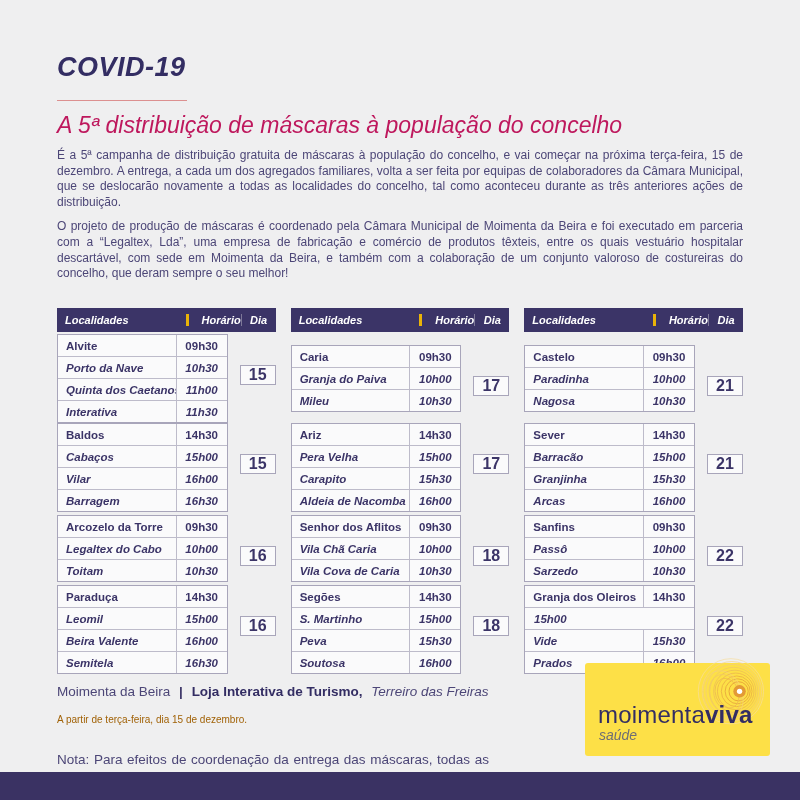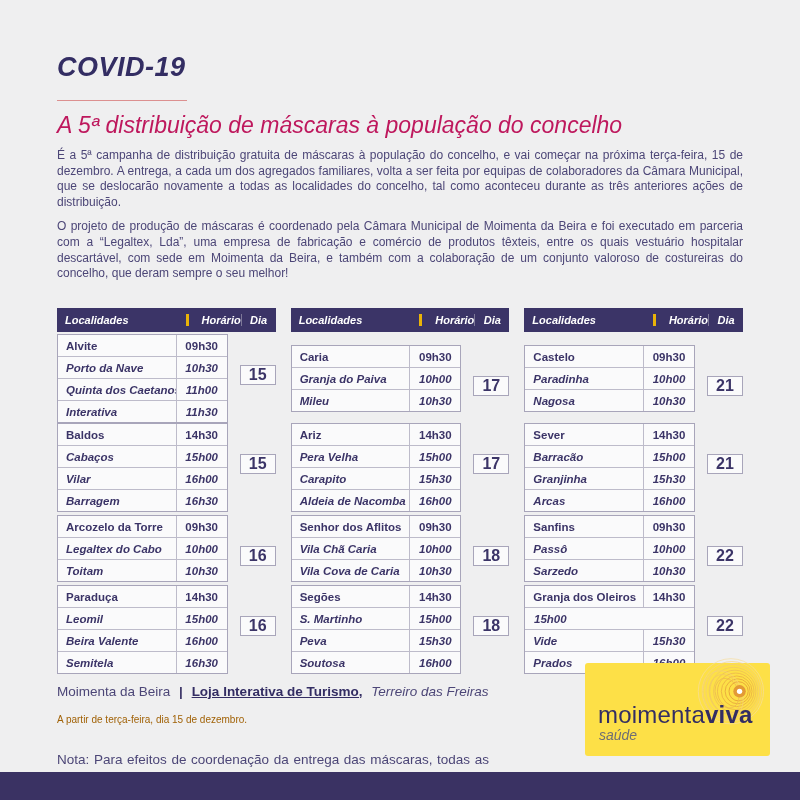--- a/index.html
+++ b/index.html
@@ -49,21 +49,21 @@
   .cell.name { flex:1; padding-left:8px; border-right:1px solid #bdbbca; }
   .cell.time { width:50px; justify-content:center; }
   .daybox {
     width:34px; margin-left:-1px; border:1px solid #a8a5ba; background:#fafafb;
     display:flex; align-items:center; justify-content:center;
     font-weight:bold; font-size:16px; color:#3b3467;margin-top:31px;
   }
 
   .footer-line1 { margin-top:10px; font-size:13.5px; color:#4c4677; }
   .footer-line1 .sep { font-weight:bold; margin:0 5px; color:#3b3467; }
-  .footer-line1 .boldpart { font-weight:bold; color:#332d63;text-decoration:underline; }
+  .footer-line1 .boldpart { font-weight:bold; color:#332d63; }
   .footer-line1 .italpart { font-style:italic; margin-left:5px; }
   .footer-line2 { margin-top:15px; font-size:10px; color:#a16207; }
   .note {
     margin-top:25px; width:432px; font-size:13.5px; line-height:1.42;
     text-align:justify; color:#4c4677;
   }
 
   .logo-box {
     position:absolute; left:585px; top:663px; width:185px; height:93px;
     background:#fde047; border-radius:3px;

